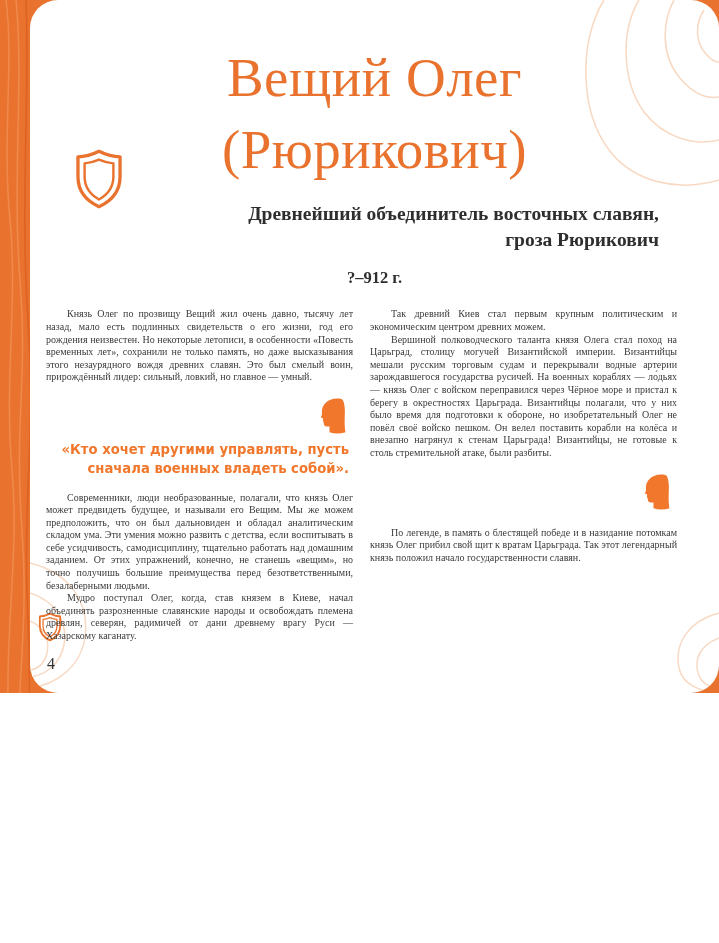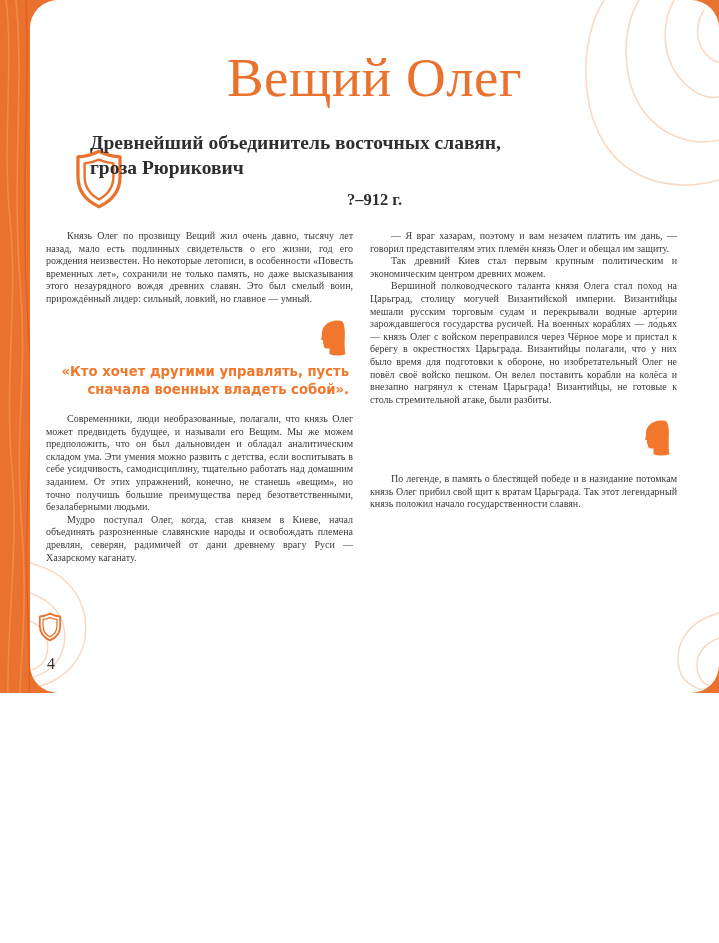--- a/index.html
+++ b/index.html
@@ -37,29 +37,29 @@
     position: relative; z-index: 1;
   }
   .shield-top {
     position: absolute; left: 42px; top: 148px;
     width: 54px; height: 62px; z-index: 1;
   }
   .shield-top svg, .shield-small svg { width: 100%; height: 100%; display: block; }
 
   .subtitle {
     margin: 16px 60px 0 60px;
-    text-align: left;
+    text-align: right;
     font-weight: 700;
     font-size: 19.5px;
     line-height: 1.32;
     color: #2e2e2e;
     position: relative; z-index: 1;
   }
   .dates {
-    margin-top: 9px;
+    margin-top: 16px;
     text-align: center;
     font-weight: 700;
     font-size: 16.5px;
     color: #2e2e2e;
     position: relative; z-index: 1;
   }
 
   .columns {
     position: relative; z-index: 1;
     margin: 20px 42px 0 16px;
@@ -128,21 +128,21 @@
         <path d="M0 78 C13 84 20 95 17 110 C15 120 8 126 0 127"></path>
       </g>
     </svg>
     <svg class="topo topo-br" width="120" height="100" viewBox="0 0 120 100">
       <g stroke="#F8DAC4" fill="none" stroke-width="1.5">
         <path d="M120 20 C90 28 75 50 80 75 C83 90 100 100 120 98"></path>
         <path d="M120 45 C102 52 95 65 99 80 C102 90 110 95 120 94"></path>
       </g>
     </svg>
 
-    <h1 class="title"><span>Вещий Олег</span><br></h1>
+    <h1 class="title"><span>Вещий Олег</span><br><span>(Рюрикович)</span></h1>
 
     <div class="shield-top">
       <svg viewBox="0 0 48 56" fill="none">
         <path d="M24 3 C18 6 11 8 5 8 V26 C5 40 13 48 24 53 C35 48 43 40 43 26 V8 C37 8 30 6 24 3 Z" stroke="#E9732E" stroke-width="3" stroke-linejoin="round"></path>
         <path d="M24 10.5 C20 12.3 15 13.6 11 13.9 V26 C11 36 16 42 24 46.5 C32 42 37 36 37 26 V13.9 C33 13.6 28 12.3 24 10.5 Z" stroke="#E9732E" stroke-width="2.2" stroke-linejoin="round"></path>
       </svg>
     </div>
 
     <div class="subtitle"><span>Древнейший объединитель восточных славян,</span><br><span>гроза Рюрикович</span></div>
 
@@ -160,21 +160,20 @@
             </svg>
           </span>
           <div class="quote-text"><span>«Кто хочет другими управлять, пусть</span><br><span>сначала военных владеть собой».</span></div>
         </div>
 
         <p class="body-p">Современники, люди необразованные, полагали, что князь Олег может предвидеть будущее, и называли его Вещим. Мы же можем предположить, что он был дальновиден и обладал аналитическим складом ума. Эти умения можно развить с детства, если воспитывать в себе усидчивость, самодисциплину, тщательно работать над домашним заданием. От этих упражнений, конечно, не станешь «вещим», но точно получишь большие преимущества перед безответственными, безалаберными людьми.</p>
         <p class="body-p">Мудро поступал Олег, когда, став князем в Киеве, начал объединять разрозненные славянские народы и освобождать племена древлян, северян, радимичей от дани древнему врагу Руси — Хазарскому каганату.</p>
       </div>
 
       <div class="col">
-        <p class="body-p">— Я враг хазарам, поэтому и вам незачем платить им дань, — говорил представителям этих племён князь Олег и обещал им защиту.</p>
         <p class="body-p">Так древний Киев стал первым крупным политическим и экономическим центром древних можем.</p>
         <p class="body-p">Вершиной полководческого таланта князя Олега стал поход на Царьград, столицу могучей Византийской империи. Византийцы мешали русским торговым судам и перекрывали водные артерии зарождавшегося государства русичей. На военных кораблях — ло́дьях — князь Олег с войском переправился через Чёрное море и пристал к берегу в окрестностях Царьграда. Византийцы полагали, что у них было время для подготовки к обороне, но изобретательный Олег не повёл своё войско пешком. Он велел поставить корабли на колёса и внезапно нагрянул к стенам Царьграда! Византийцы, не готовые к столь стремительной атаке, были разбиты.</p>
 
         <div class="quote">
           <span class="head-icon">
             <svg viewBox="0 0 40 44">
               <path fill="#F0772B" d="M30 2 C16 0 7 9 8 19 C8.3 21.5 7.5 22.5 6.5 24.2 L9.5 25.5 C9.2 26.6 9.6 27.2 9.3 28.2 C9 29.2 10.5 29.8 10.2 31 C10 33.5 11.5 35 14 35 L17 35 L17 42 C23 44 30 44 36 42 C34 30 36 20 35 12 C34.5 6 33 2 30 2 Z"></path>
             </svg>
           </span>
         </div>

